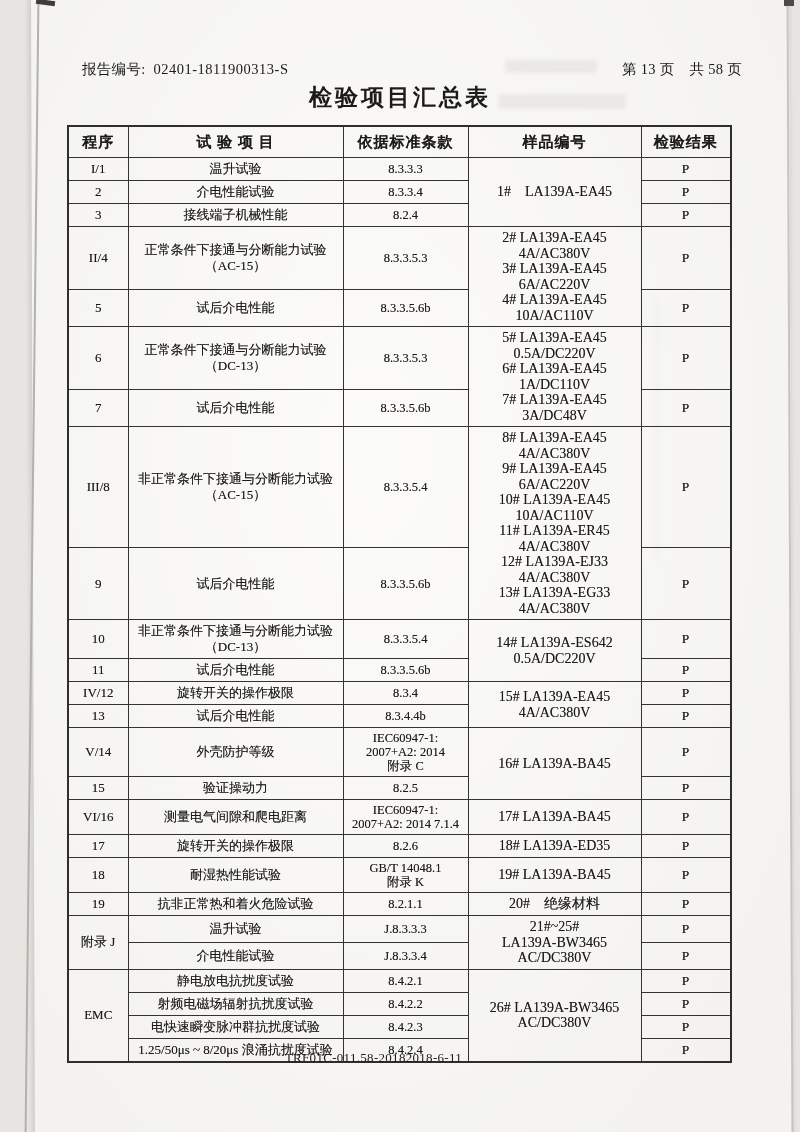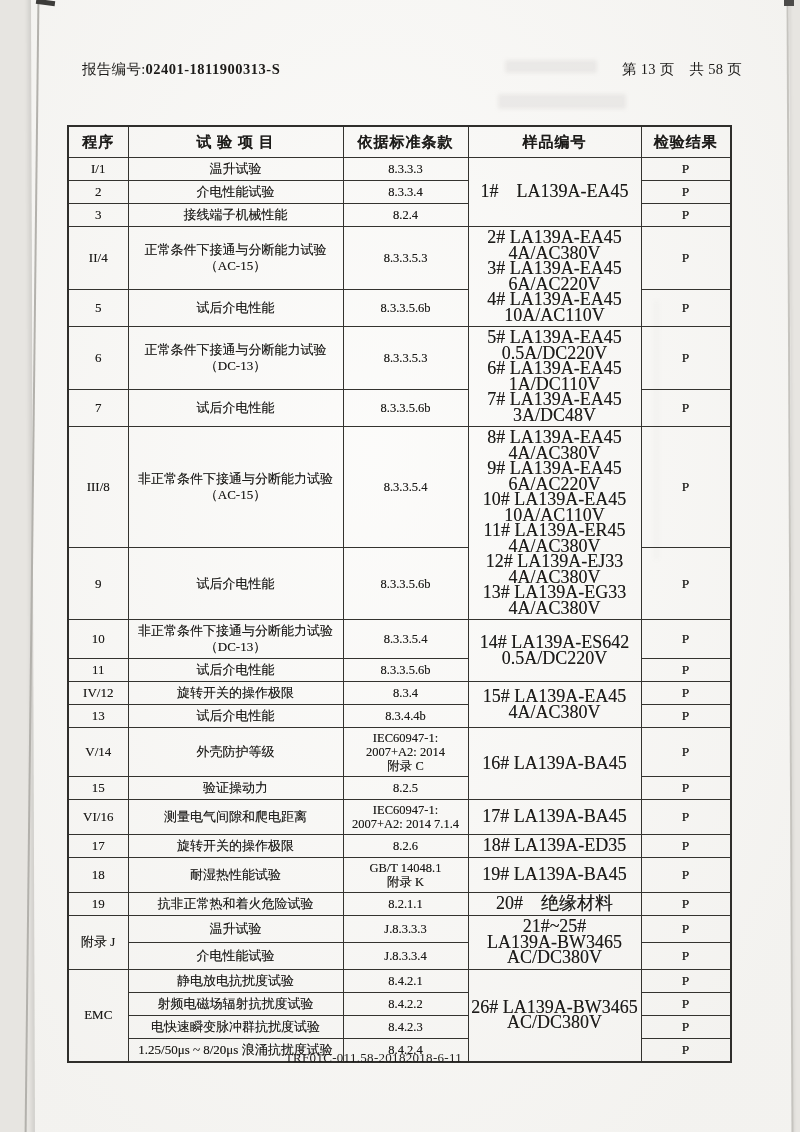--- a/index.html
+++ b/index.html
@@ -27,42 +27,42 @@
   .ghost   { position:absolute; background:rgba(125,122,115,0.10); filter:blur(2px); border-radius:2px; }
   .ghost-a { left:505px; top:60px;  width:92px;  height:13px; }
   .ghost-b { left:498px; top:94px;  width:128px; height:15px; }
   .ghost-c { left:655px; top:300px; width:3px;   height:260px; background:rgba(120,118,112,0.05); }
 
   .doc-header-line {
     position:absolute; left:82px; top:60px; width:660px;
     display:flex; justify-content:space-between; align-items:baseline;
     font-size:14.5px; letter-spacing:0.3px;
   }
-  .report-no { letter-spacing:0.5px;font-weight:bold; }
+  .report-no { margin-left:8px; letter-spacing:0.5px; }
   .doc-title {
     position:absolute; left:0; top:82px; width:800px; text-align:center;
     font-size:23px; font-weight:bold; letter-spacing:3px;
   }
 
   .doc-table { position:absolute; left:67px; top:125px; }
   table {
     border-collapse:collapse; table-layout:fixed; width:663px;
     border:2.5px solid #2f2e2b;
   }
   th, td {
     border:1.5px solid #34332f;
     text-align:center; vertical-align:middle;
     padding:3px 2px; white-space:pre-line;
     text-shadow:0 0 0.4px rgba(40,38,34,0.55);
   }
   thead th { height:26px; font-size:15px; font-weight:600; letter-spacing:1px; padding:2px; }
   .col-proc   { font-size:13px;text-align:center; }
   .col-item   { font-size:13px;   line-height:16px; }
   .col-clause { font-size:12.5px; line-height:14px; }
-  .col-sample { font-size:18px; line-height:15.5px; }
+  .col-sample { font-size:14px; line-height:15.5px; }
   .col-result { font-size:13.5px; letter-spacing:0.5px; }
 
   .doc-footer {
     position:absolute; left:75px; top:1050px; width:597px;
     display:flex; justify-content:center;
     font-size:13px; letter-spacing:0.3px;
   }
 </style>
 </head>
 <body>
@@ -77,20 +77,21 @@
   <div class="ghost ghost-b"></div>
   <div class="ghost ghost-c"></div>
 
   <div class="doc-header-line">
     <span>
       <span>报告编号:</span><span class="report-no">02401-1811900313-S</span>
     </span>
     <span>第 13 页　共 58 页</span>
   </div>
 
+  <div class="doc-title">检验项目汇总表</div>
 
   <div class="doc-table">
     <table>
       <colgroup>
         <col style="width:60px">
           <col style="width:215px">
           <col style="width:125px">
           <col style="width:173px">
           <col style="width:90px">
       </colgroup>

